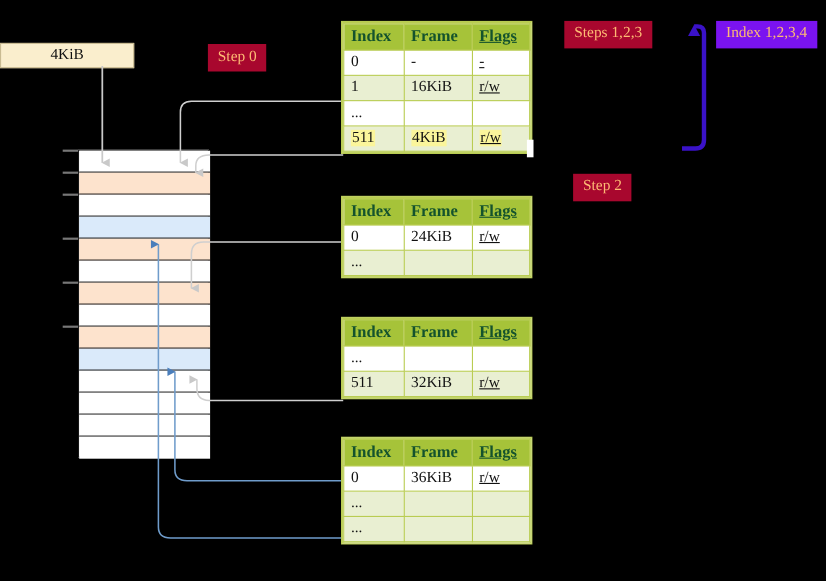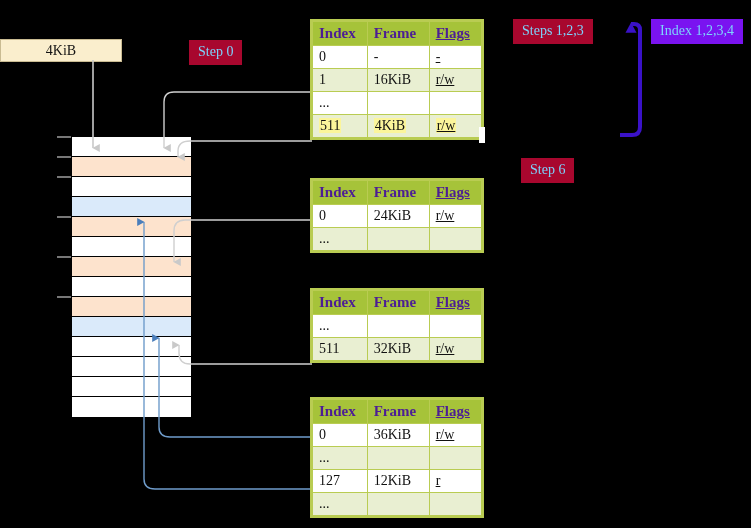--- a/index.html
+++ b/index.html
@@ -1,21 +1,21 @@
 <!DOCTYPE html>
 <html><head>
 <meta charset="utf-8">
 <style>
   html,body{margin:0;padding:0;background:#000;}
   body{width:751px;height:528px;position:relative;overflow:hidden;
        font-family:"Liberation Serif","DejaVu Serif",serif;}
   .canvas{position:absolute;inset:0;width:751px;height:528px;}
 
   
-  .badge{position:absolute;color:#7dd3fc;font-size:14px;line-height:1;
+  .badge{position:absolute;color:#fdba74;font-size:14px;line-height:1;
          padding:5px 9px 6px;white-space:nowrap;font-family:"Liberation Serif",serif;}
   .badge.red{background:#a8072e;}
   .badge.violet{background:#7a13f0;}
 
   
   .kib-box{position:absolute;background:#faeecd;border:1px solid #c9bb92;
            display:flex;align-items:center;justify-content:center;
            font-size:14px;color:#111;}
 
   
@@ -26,21 +26,21 @@
   .memrow.white{background:#ffffff;}
   .memrow.peach{background:#fde3cd;}
   .memrow.blue {background:#daeafa;}
   .memrow.last{border-bottom:none;}
   .tick{position:absolute;height:1.5px;width:14px;background:#777;left:57px;}
 
   
   .ptable{position:absolute;border:1px solid #b9cc52;border-collapse:collapse;
           background:#fff;box-shadow:0 0 0 1px #b9cc52;}
   .ptable table{border-collapse:collapse;width:170px;}
-  .ptable th{background:#a6c339;color:#4c1d95;font-weight:bold;font-size:15px;
+  .ptable th{background:#a6c339;color:#14532d;font-weight:bold;font-size:15px;
              text-align:left;padding:3px 6px;border:1px solid #b9cc52;
              font-family:"Liberation Serif",serif;}
   .ptable td{font-size:14px;color:#111;padding:3px 6px;border:1px solid #b9cc52;
              height:16px;font-family:"Liberation Serif",serif;}
   .ptable tr.alt td{background:#e9efd2;}
   .ptable tr.plain td{background:#ffffff;}
   .ptable td .hl{background:#fbf59b;padding:0 1px;}
   .col-i{width:50px;}
   .col-f{width:60px;}
   .col-g{width:48px;text-decoration:underline;}
@@ -200,42 +200,37 @@
             <tr class="plain">
               <td class="col-i">0</td>
               <td class="col-f">36KiB</td>
               <td class="col-g">r/w</td>
             </tr>
             <tr class="alt">
               <td class="col-i">...</td>
               <td class="col-f"></td>
               <td class="col-g"></td>
             </tr>
-            <tr class="plain">
-              <td class="col-i">127</td>
-              <td class="col-f">12KiB</td>
-              <td class="col-g">r</td>
-            </tr>
             <tr class="alt">
               <td class="col-i">...</td>
               <td class="col-f"></td>
               <td class="col-g"></td>
             </tr>
           </tbody>
         </table>
       </div>
     </div>
 
   <div class="stub" style="left:479px;top:127px;width:6px;height:16px;"></div>
 
   <div id="badges">
       <div class="badge red" style="left: 189px; top: 40px; background: rgb(168, 7, 46);">Step 0</div>
       <div class="badge red" style="left: 513px; top: 19px; background: rgb(168, 7, 46);">Steps 1,2,3</div>
       <div class="badge violet" style="left: 651px; top: 19px; background: rgb(122, 19, 240);">Index 1,2,3,4</div>
-      <div class="badge red" style="left: 521px; top: 158px; background: rgb(168, 7, 46);">Step 6</div>
+      <div class="badge red" style="left: 521px; top: 158px; background: rgb(168, 7, 46);">Step 2</div>
     </div>
 
 <div class="tick" style="top: 136px;"></div>
     <div class="tick" style="top: 156px;"></div>
     <div class="tick" style="top: 176px;"></div>
     <div class="tick" style="top: 216px;"></div>
     <div class="tick" style="top: 256px;"></div>
     <div class="tick" style="top: 296px;"></div>
   </div>
 

